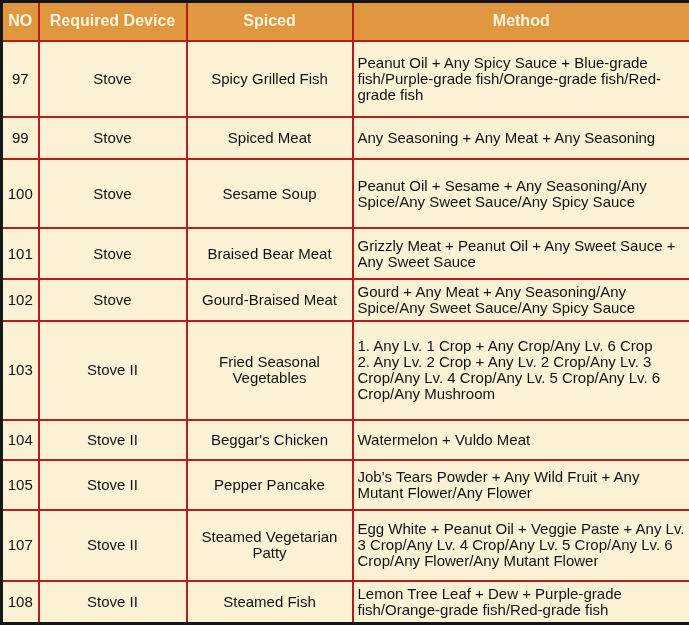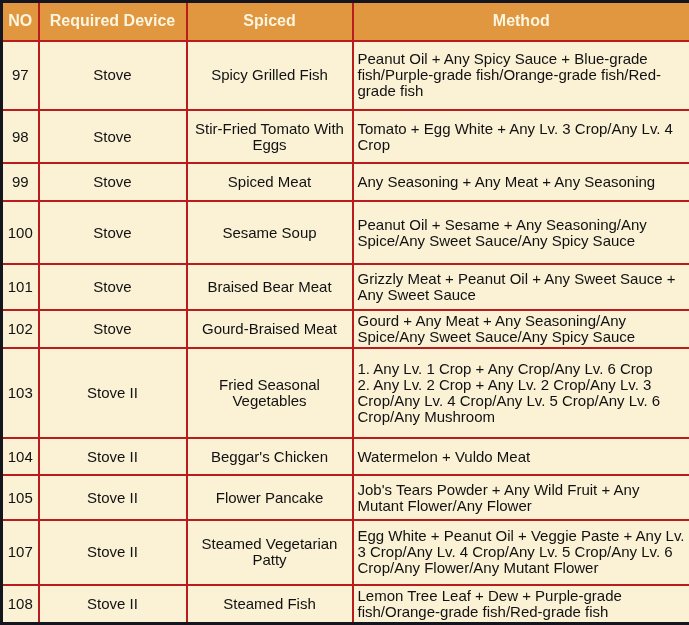--- a/index.html
+++ b/index.html
@@ -71,26 +71,20 @@
         <th class="hdr">Method</th>
       </tr>
     </thead>
     <tbody>
       <tr style="height:68px;">
         <td class="c-no">97</td>
         <td class="c-device">Stove</td>
         <td class="c-cuisine">Spicy Grilled Fish</td>
         <td class="c-method">Peanut Oil + Any Spicy Sauce + Blue-grade fish/Purple-grade fish/Orange-grade fish/Red-grade fish</td>
       </tr>
-      <tr style="height:38px;">
-        <td class="c-no">98</td>
-        <td class="c-device">Stove</td>
-        <td class="c-cuisine">Stir-Fried Tomato With Eggs</td>
-        <td class="c-method">Tomato + Egg White + Any Lv. 3 Crop/Any Lv. 4 Crop</td>
-      </tr>
       <tr style="height:37px;">
         <td class="c-no">99</td>
         <td class="c-device">Stove</td>
         <td class="c-cuisine">Spiced Meat</td>
         <td class="c-method">Any Seasoning + Any Meat + Any Seasoning</td>
       </tr>
       <tr style="height:62px;">
         <td class="c-no">100</td>
         <td class="c-device">Stove</td>
         <td class="c-cuisine">Sesame Soup</td>
@@ -117,21 +111,21 @@
       </tr>
       <tr style="height:32px;margin-top:44px;">
         <td class="c-no">104</td>
         <td class="c-device">Stove II</td>
         <td class="c-cuisine">Beggar's Chicken</td>
         <td class="c-method">Watermelon + Vuldo Meat</td>
       </tr>
       <tr style="height:44px;">
         <td class="c-no">105</td>
         <td class="c-device">Stove II</td>
-        <td class="c-cuisine">Flower Pancake</td>
+        <td class="c-cuisine">Pepper Pancake</td>
         <td class="c-method">Job's Tears Powder + Any Wild Fruit + Any Mutant Flower/Any Flower</td>
       </tr>
       <tr style="height:63px;">
         <td class="c-no">107</td>
         <td class="c-device">Stove II</td>
         <td class="c-cuisine">Steamed Vegetarian Patty</td>
         <td class="c-method">Egg White + Peanut Oil + Veggie Paste + Any Lv. 3 Crop/Any Lv. 4 Crop/Any Lv. 5 Crop/Any Lv. 6 Crop/Any Flower/Any Mutant Flower</td>
       </tr>
       <tr style="height:38px;">
         <td class="c-no">108</td>

